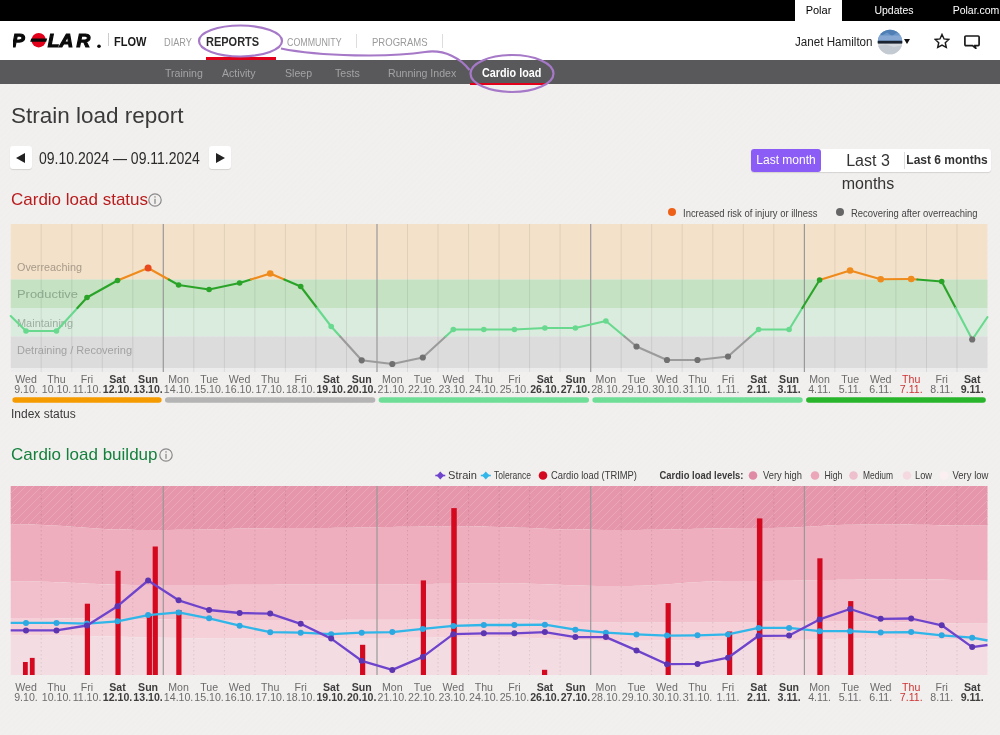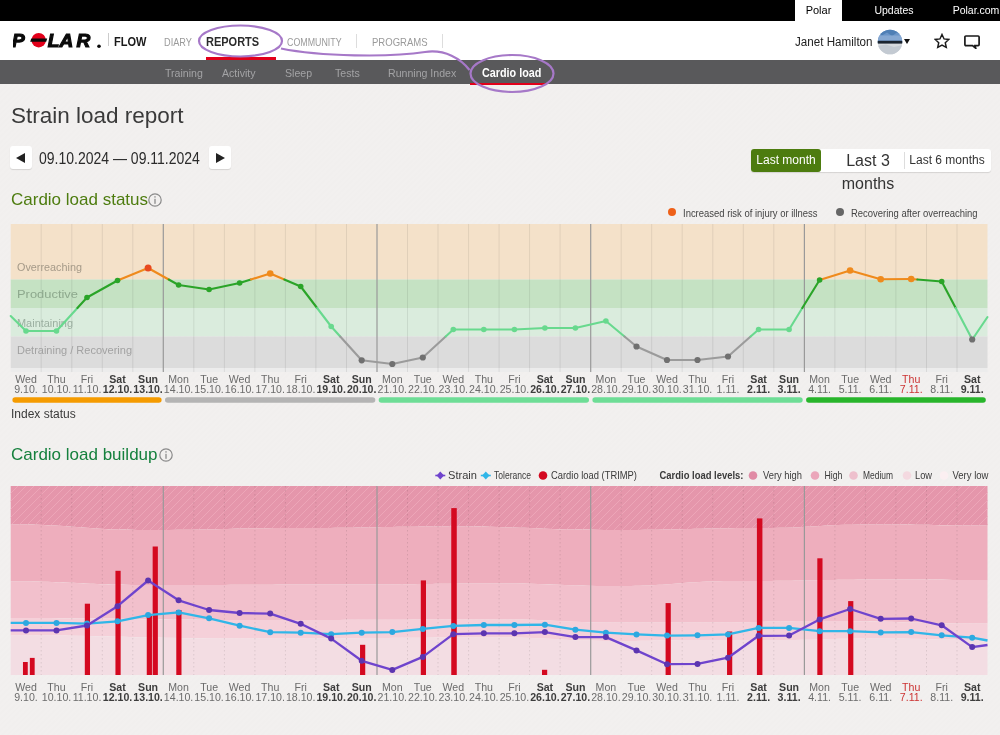--- a/index.html
+++ b/index.html
@@ -77,26 +77,26 @@
 
 <div class="abs" style="left:11px;top:103px;font-size:22.5px;color:#3a3a3a;">Strain load report</div>
 
 <div class="abs" style="left:10px;top:146px;width:22px;height:23px;background:#fff;border-radius:3px;box-shadow:0 1px 1px rgba(0,0,0,0.12);"></div>
 <div class="abs" style="left:15.5px;top:152.5px;width:0;height:0;border-top:5px solid transparent;border-bottom:5px solid transparent;border-right:9px solid #222;"></div>
 <div class="abs" style="left:39px;top:150px;font-size:16px;color:#2b2b2b;transform:scaleX(0.875);transform-origin:0 0;white-space:nowrap;">09.10.2024 — 09.11.2024</div>
 <div class="abs" style="left:209px;top:146px;width:22px;height:23px;background:#fff;border-radius:3px;box-shadow:0 1px 1px rgba(0,0,0,0.12);"></div>
 <div class="abs" style="left:215.5px;top:152.5px;width:0;height:0;border-top:5px solid transparent;border-bottom:5px solid transparent;border-left:9px solid #222;"></div>
 
 <div class="abs" style="left:751px;top:149px;width:240px;height:23px;background:#fff;border-radius:3px;box-shadow:0 1px 1px rgba(0,0,0,0.12);"></div>
-<div class="abs" style="left:751px;top:149px;width:70px;height:23px;background:#4d7c0f;border-radius:3px;color:#fff;font-size:12px;line-height:23px;text-align:center;">Last month</div>
+<div class="abs" style="left:751px;top:149px;width:70px;height:23px;background:#8b5cf6;border-radius:3px;color:#fff;font-size:12px;line-height:23px;text-align:center;">Last month</div>
 <div class="abs" style="left:826px;top:149px;width:84px;height:23px;color:#333;font-size:16px;line-height:23px;text-align:center;">Last 3 months</div>
 <div class="abs" style="left:904px;top:152px;width:1px;height:17px;background:#ddd;"></div>
-<div class="abs" style="left:905px;top:149px;width:84px;height:23px;color:#333;font-size:12px;line-height:23px;text-align:center;">Last 6 months</div>
-
-<div class="abs" style="left:11px;top:190px;font-size:17px;color:#4d7c0f;">Cardio load status</div>
+<div class="abs" style="left:905px;top:149px;width:84px;height:23px;color:#333;font-size:12px;line-height:23px;text-align:center;font-weight:bold;">Last 6 months</div>
+
+<div class="abs" style="left:11px;top:190px;font-size:17px;color:#b91c1c;">Cardio load status</div>
 <svg class="abs" style="left:148px;top:193px;" width="14" height="14" viewBox="0 0 14 14">
   <circle cx="7" cy="7" r="6.2" fill="none" stroke="#8a8a8a" stroke-width="1.2"></circle>
   <rect x="6.35" y="5.8" width="1.3" height="5" fill="#8a8a8a"></rect>
   <rect x="6.35" y="3.2" width="1.3" height="1.4" fill="#8a8a8a"></rect>
 </svg>
 <div class="abs" style="left:668px;top:208px;width:8px;height:8px;border-radius:50%;background:#ee6018;"></div>
 <div class="abs" style="left:683px;top:207px;font-size:10.5px;color:#444;transform:scaleX(0.9);transform-origin:0 0;white-space:nowrap;">Increased risk of injury or illness</div>
 <div class="abs" style="left:836px;top:208px;width:8px;height:8px;border-radius:50%;background:#666;"></div>
 <div class="abs" style="left:851px;top:207px;font-size:10.5px;color:#444;transform:scaleX(0.9);transform-origin:0 0;white-space:nowrap;">Recovering after overreaching</div>
 

